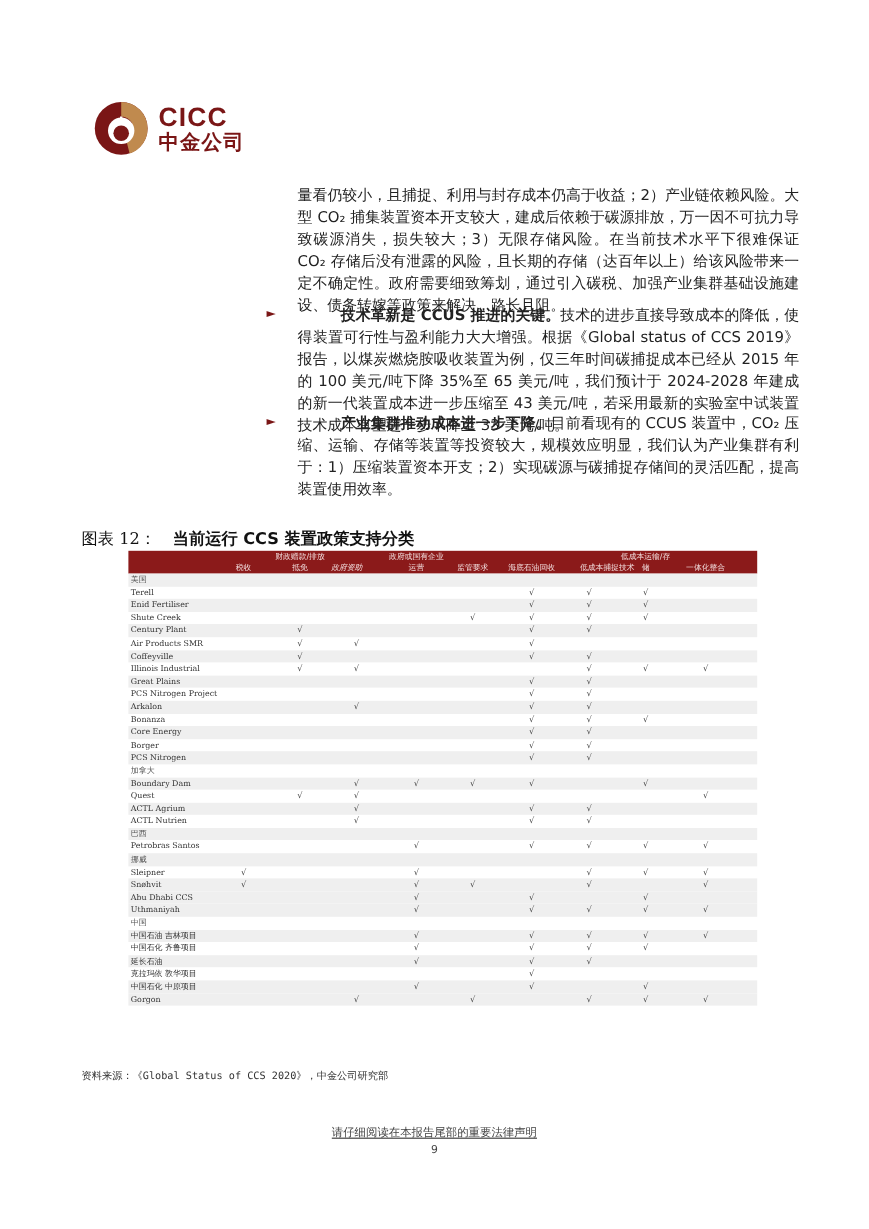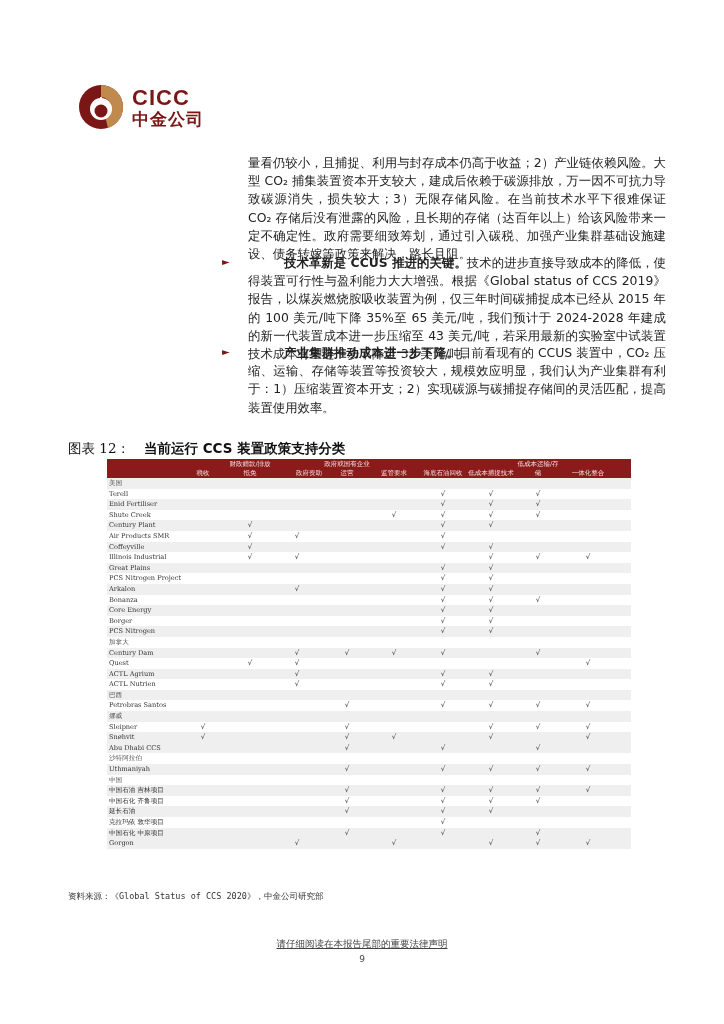--- a/index.html
+++ b/index.html
@@ -72,26 +72,26 @@
 
 <div class="fig-title">
   <span class="num">图表 12：</span><span class="txt">当前运行 CCS 装置政策支持分类</span>
 </div>
 
 <div class="table">
   <div class="thead" id="thead" style="background: rgb(139, 26, 26);">
       <div class="th bot" style="left: 96px;">税收</div>
       <div class="th top" style="left: 143px;">财政赠款/排放</div>
       <div class="th bot" style="left: 143px;">抵免</div>
-      <div class="th bot" style="left: 202px;">政府资助</div>
+      <div class="th bot" style="left: 182px; font-style: italic;">政府资助</div>
       <div class="th top" style="left: 240px;">政府或国有企业</div>
       <div class="th bot" style="left: 240px;">运营</div>
       <div class="th bot" style="left: 287px;">监管要求</div>
       <div class="th bot" style="left: 336px;">海底石油回收</div>
-      <div class="th bot" style="left: 384px;">低成本捕捉技术</div>
+      <div class="th bot" style="left: 384px; padding-left: 15px;">低成本捕捉技术</div>
       <div class="th top" style="left: 431px;">低成本运输/存</div>
       <div class="th bot" style="left: 431px;">储</div>
       <div class="th bot" style="left: 481px;">一体化整合</div>
     </div>
   <div id="tbody">
       <div class="row region shade">
         <span class="cell-name">美国</span>
       </div>
       <div class="row">
         <span class="cell-name">Terell</span>
@@ -172,21 +172,21 @@
       </div>
       <div class="row shade">
         <span class="cell-name">PCS Nitrogen</span>
         <span class="chk" style="left: 336px;">√</span>
         <span class="chk" style="left: 384px;">√</span>
       </div>
       <div class="row region">
         <span class="cell-name">加拿大</span>
       </div>
       <div class="row shade">
-        <span class="cell-name">Century Dam</span>
+        <span class="cell-name">Boundary Dam</span>
         <span class="chk" style="left: 190px;">√</span>
         <span class="chk" style="left: 240px;">√</span>
         <span class="chk" style="left: 287px;">√</span>
         <span class="chk" style="left: 336px;">√</span>
         <span class="chk" style="left: 431px;">√</span>
       </div>
       <div class="row">
         <span class="cell-name">Quest</span>
         <span class="chk" style="left: 143px;">√</span>
         <span class="chk" style="left: 190px;">√</span>
@@ -233,23 +233,20 @@
         <span class="chk" style="left: 287px;">√</span>
         <span class="chk" style="left: 384px;">√</span>
         <span class="chk" style="left: 481px;">√</span>
       </div>
       <div class="row shade">
         <span class="cell-name">Abu Dhabi CCS</span>
         <span class="chk" style="left: 240px;">√</span>
         <span class="chk" style="left: 336px;">√</span>
         <span class="chk" style="left: 431px;">√</span>
       </div>
-      <div class="row region">
-        <span class="cell-name">沙特阿拉伯</span>
-      </div>
       <div class="row shade">
         <span class="cell-name">Uthmaniyah</span>
         <span class="chk" style="left: 240px;">√</span>
         <span class="chk" style="left: 336px;">√</span>
         <span class="chk" style="left: 384px;">√</span>
         <span class="chk" style="left: 431px;">√</span>
         <span class="chk" style="left: 481px;">√</span>
       </div>
       <div class="row region">
         <span class="cell-name">中国</span>

